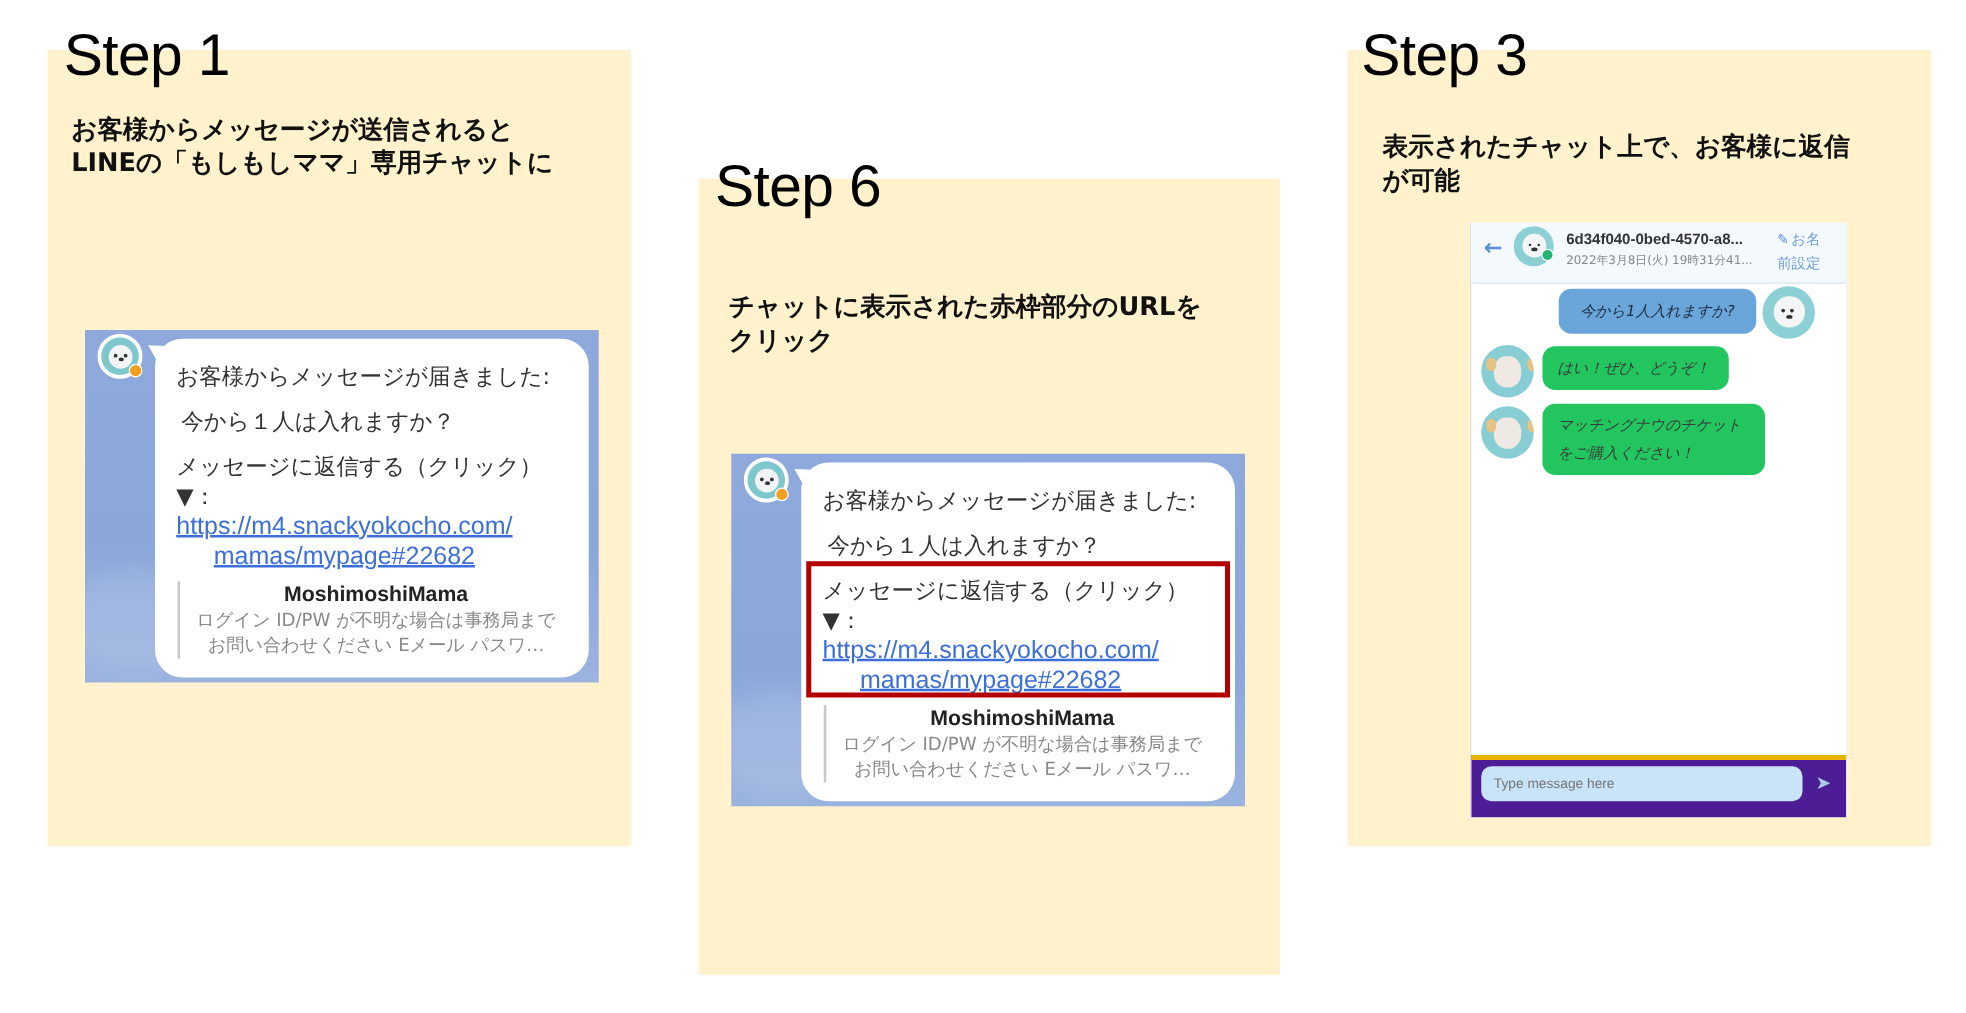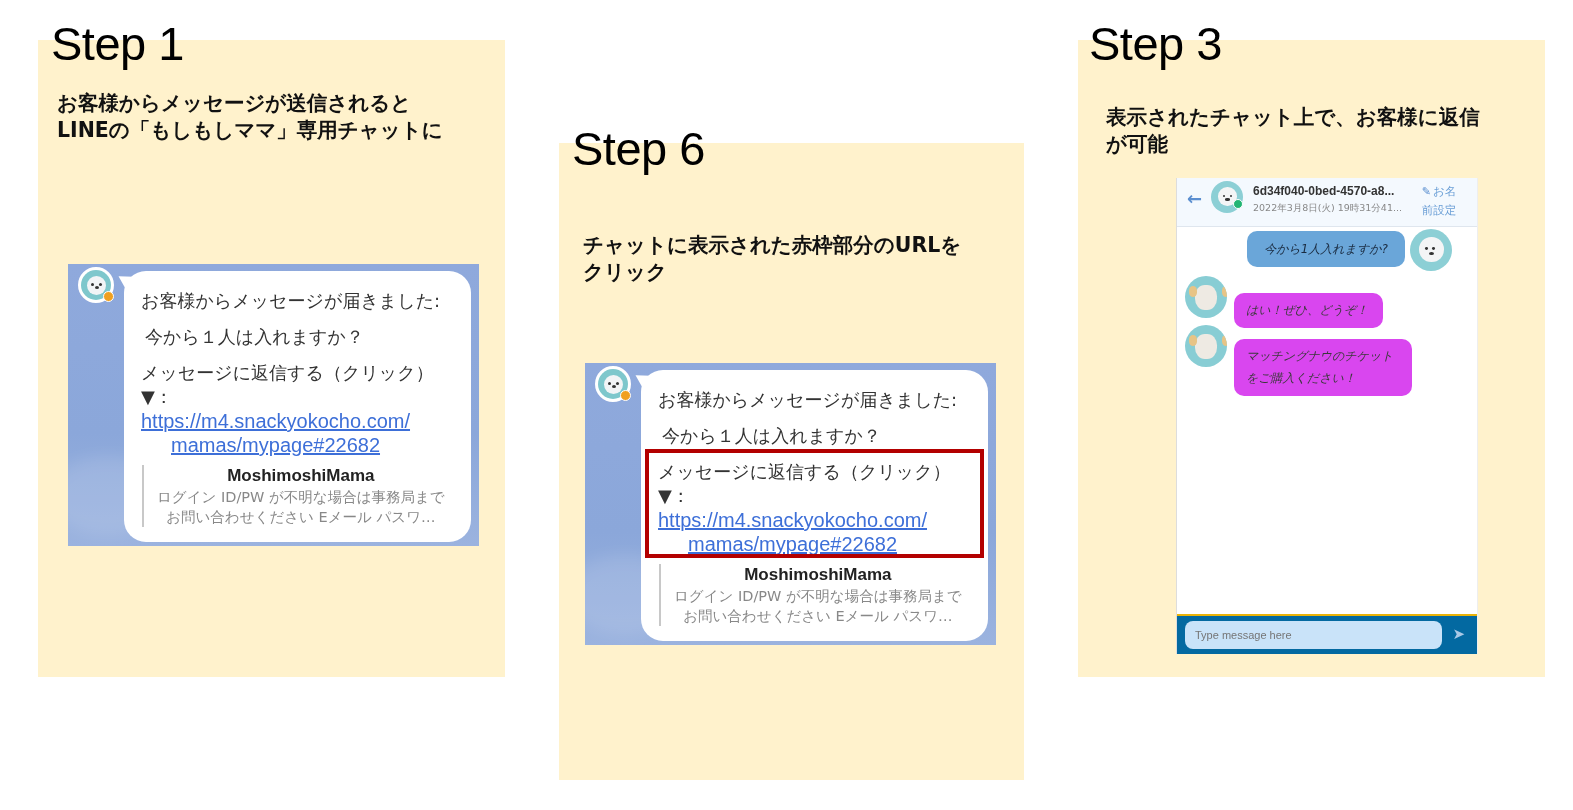--- a/index.html
+++ b/index.html
@@ -36,25 +36,25 @@
   .seal .f { position: absolute; left: 22%; top: 20%; width: 58%; height: 58%; border-radius: 50%; background: #f4f5f6; }
   .seal .f::before { content: ""; position: absolute; left: 25%; top: 40%; width: 12%; height: 12%; border-radius: 50%; background: #333; box-shadow: 7px 0 0 #333; }
   .seal .f::after { content: ""; position: absolute; left: 40%; top: 58%; width: 22%; height: 14%; border-radius: 50%; background: #333; }
   .online-dot { position: absolute; left: 56px; top: 21px; width: 10px; height: 10px; border-radius: 50%; background: #22b573; border: 1.5px solid #fff; }
   .chat-id { position: absolute; left: 76px; top: 6px; font-family: "Liberation Sans", sans-serif; font-weight: bold; font-size: 12px; color: #333; white-space: nowrap; }
   .chat-date { position: absolute; left: 76px; top: 24px; font-size: 9.5px; color: #888; white-space: nowrap; }
   .name-setting { position: absolute; right: 16px; top: 4px; width: 44px; text-align: center; font-size: 11.5px; color: #6b9fd6; line-height: 18px; }
   .name-setting .ic { display: inline-block; font-size: 11px; color: #5a8fd0; margin-right: 2px; }
   .msg { position: absolute; border-radius: 10px; font-size: 12px; color: #3a3a3a; line-height: 22px; padding: 4px 12px; font-style: italic; }
   .msg.out { background: #6aa6d9; color: #1a2b40; }
-  .msg.in { background: #d946ef; margin-top: 16px; }
+  .msg.in { background: #22c55e; }
   .sheep { position: absolute; border-radius: 50%; background: #88cdd4; overflow: hidden; }
   .sheep .h { position: absolute; left: 24%; top: 22%; width: 52%; height: 60%; border-radius: 45%; background: #eeeae3; }
   .sheep .h::before { content: ""; position: absolute; left: -30%; top: 5%; width: 40%; height: 40%; border-radius: 50%; background: #e7c486; box-shadow: 33px 0 0 #e7c486; }
-  .chat-footer { position: absolute; left: 0; bottom: 0; width: 100%; height: 40px; border-top: 2px solid #eab308; background: #0369a1; }
+  .chat-footer { position: absolute; left: 0; bottom: 0; width: 100%; height: 50px; border-top: 4px solid #eab308; background: #4c1d95; }
   .chat-input { position: absolute; left: 8px; top: 5px; width: 257px; height: 28px; border-radius: 8px; background: #c9e3f9; border: none; font-size: 11px; color: #7e8a96; padding-left: 10px; font-family: "Liberation Sans", sans-serif; }
   .send-icon { position: absolute; right: 12px; top: 9px; font-size: 15px; color: #a9c8e6; }
 </style>
 </head>
 <body>
 
 <div class="panel" style="left:38px; top:40px; width:467px; height:637px;"></div>
 <div class="step-title" style="left:51px; top:20px;">Step 1</div>
 <div class="step-desc" style="left:57px; top:90px;">
   <div>お客様からメッセージが送信されると</div>

